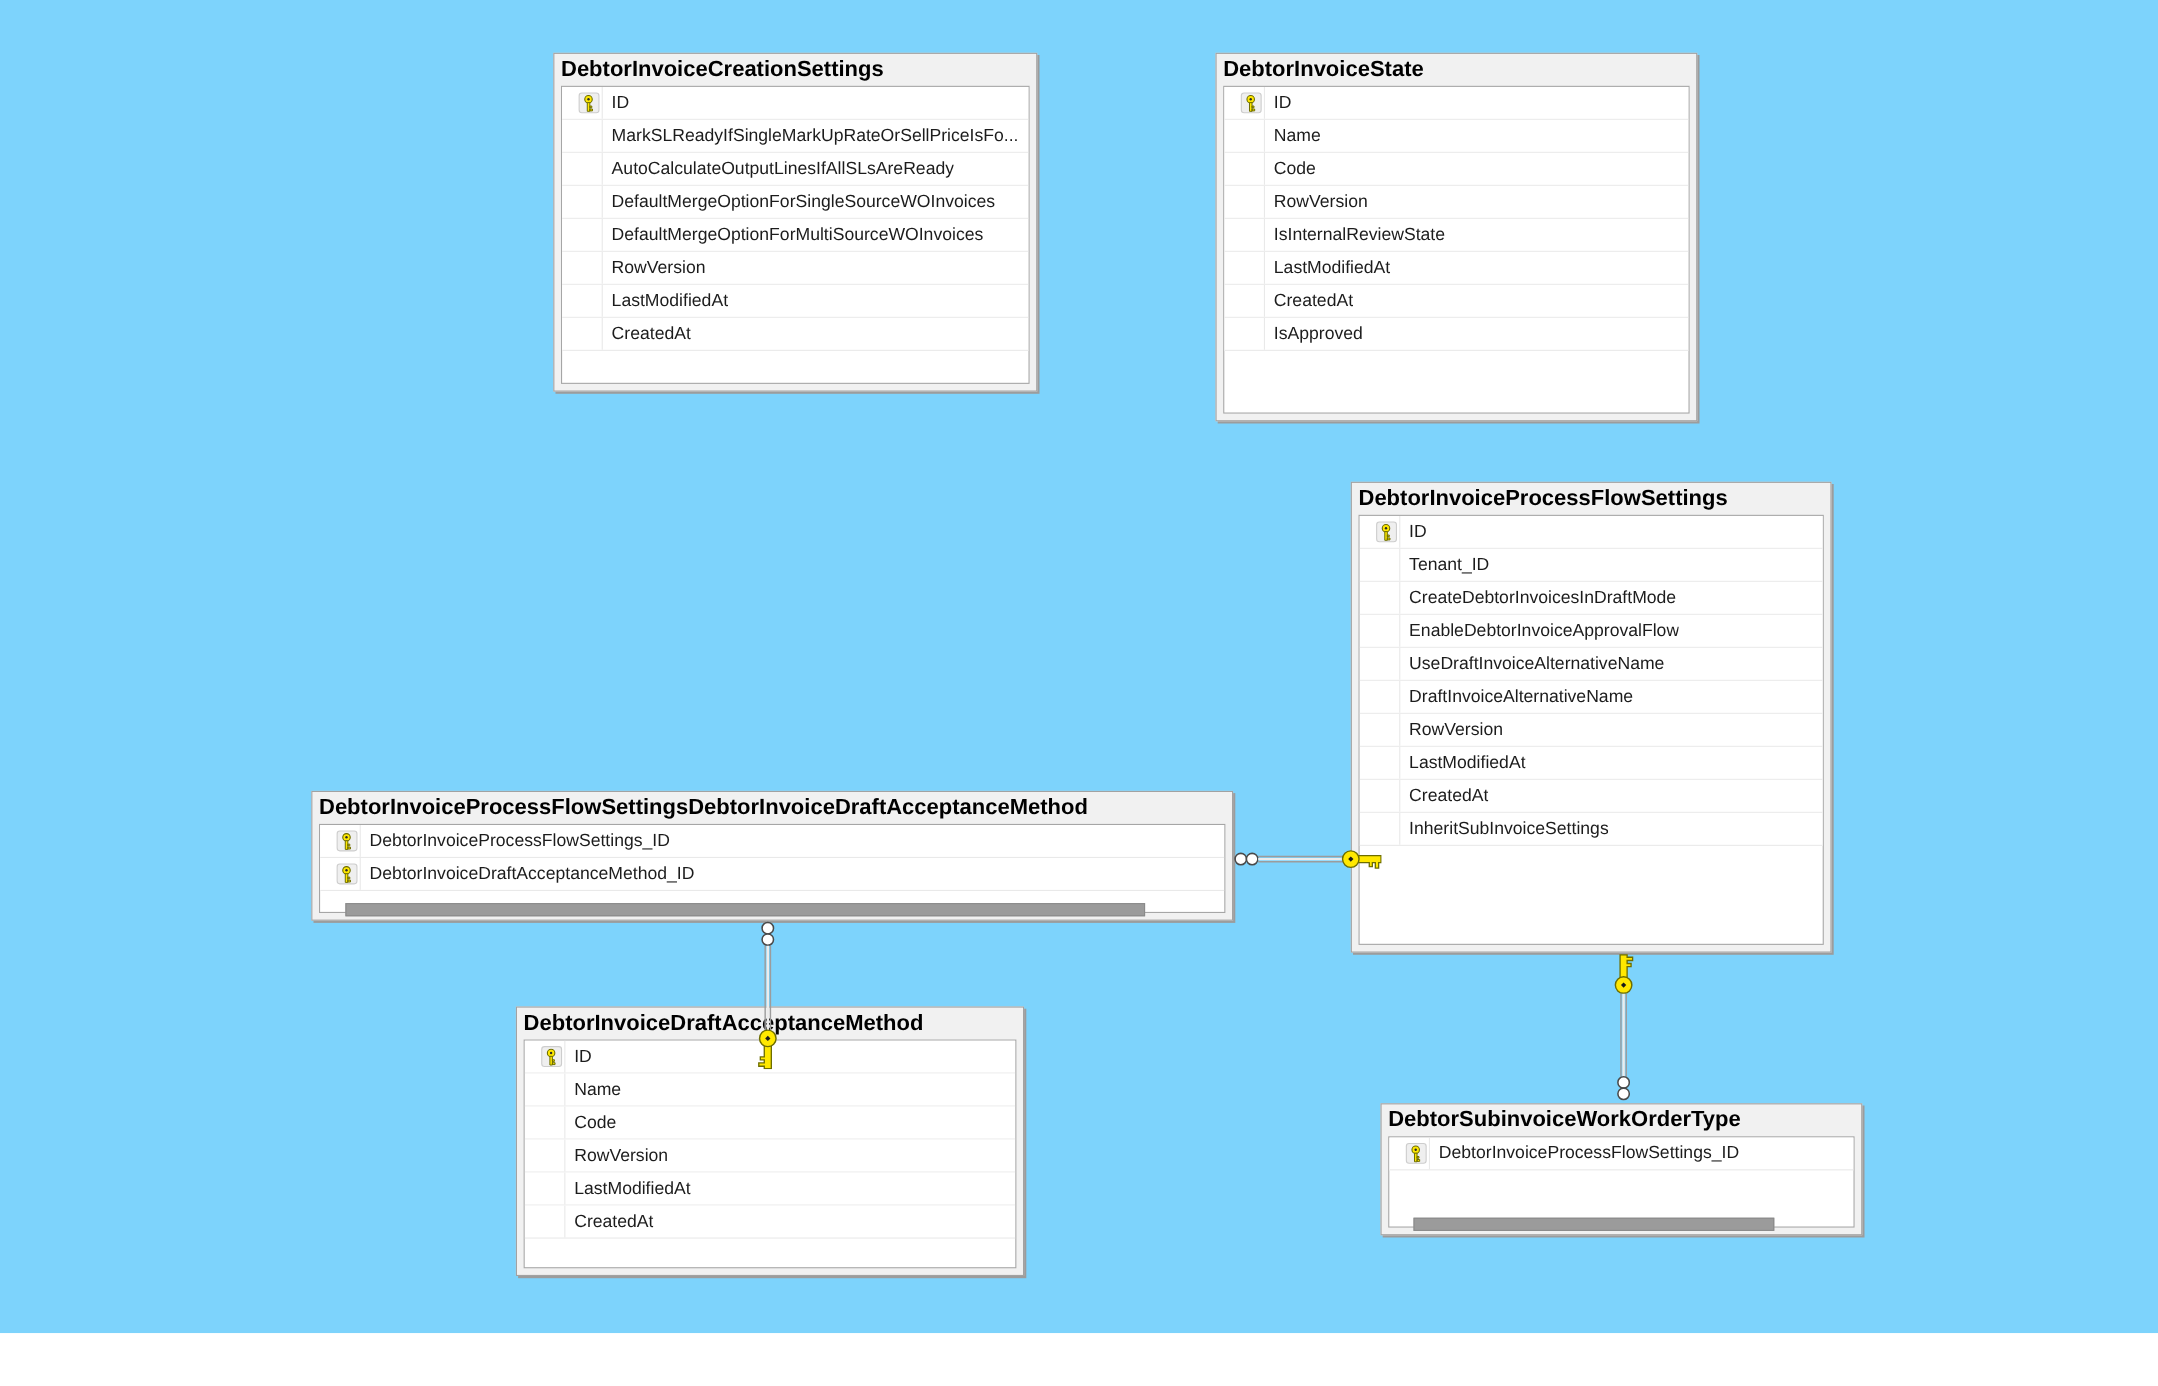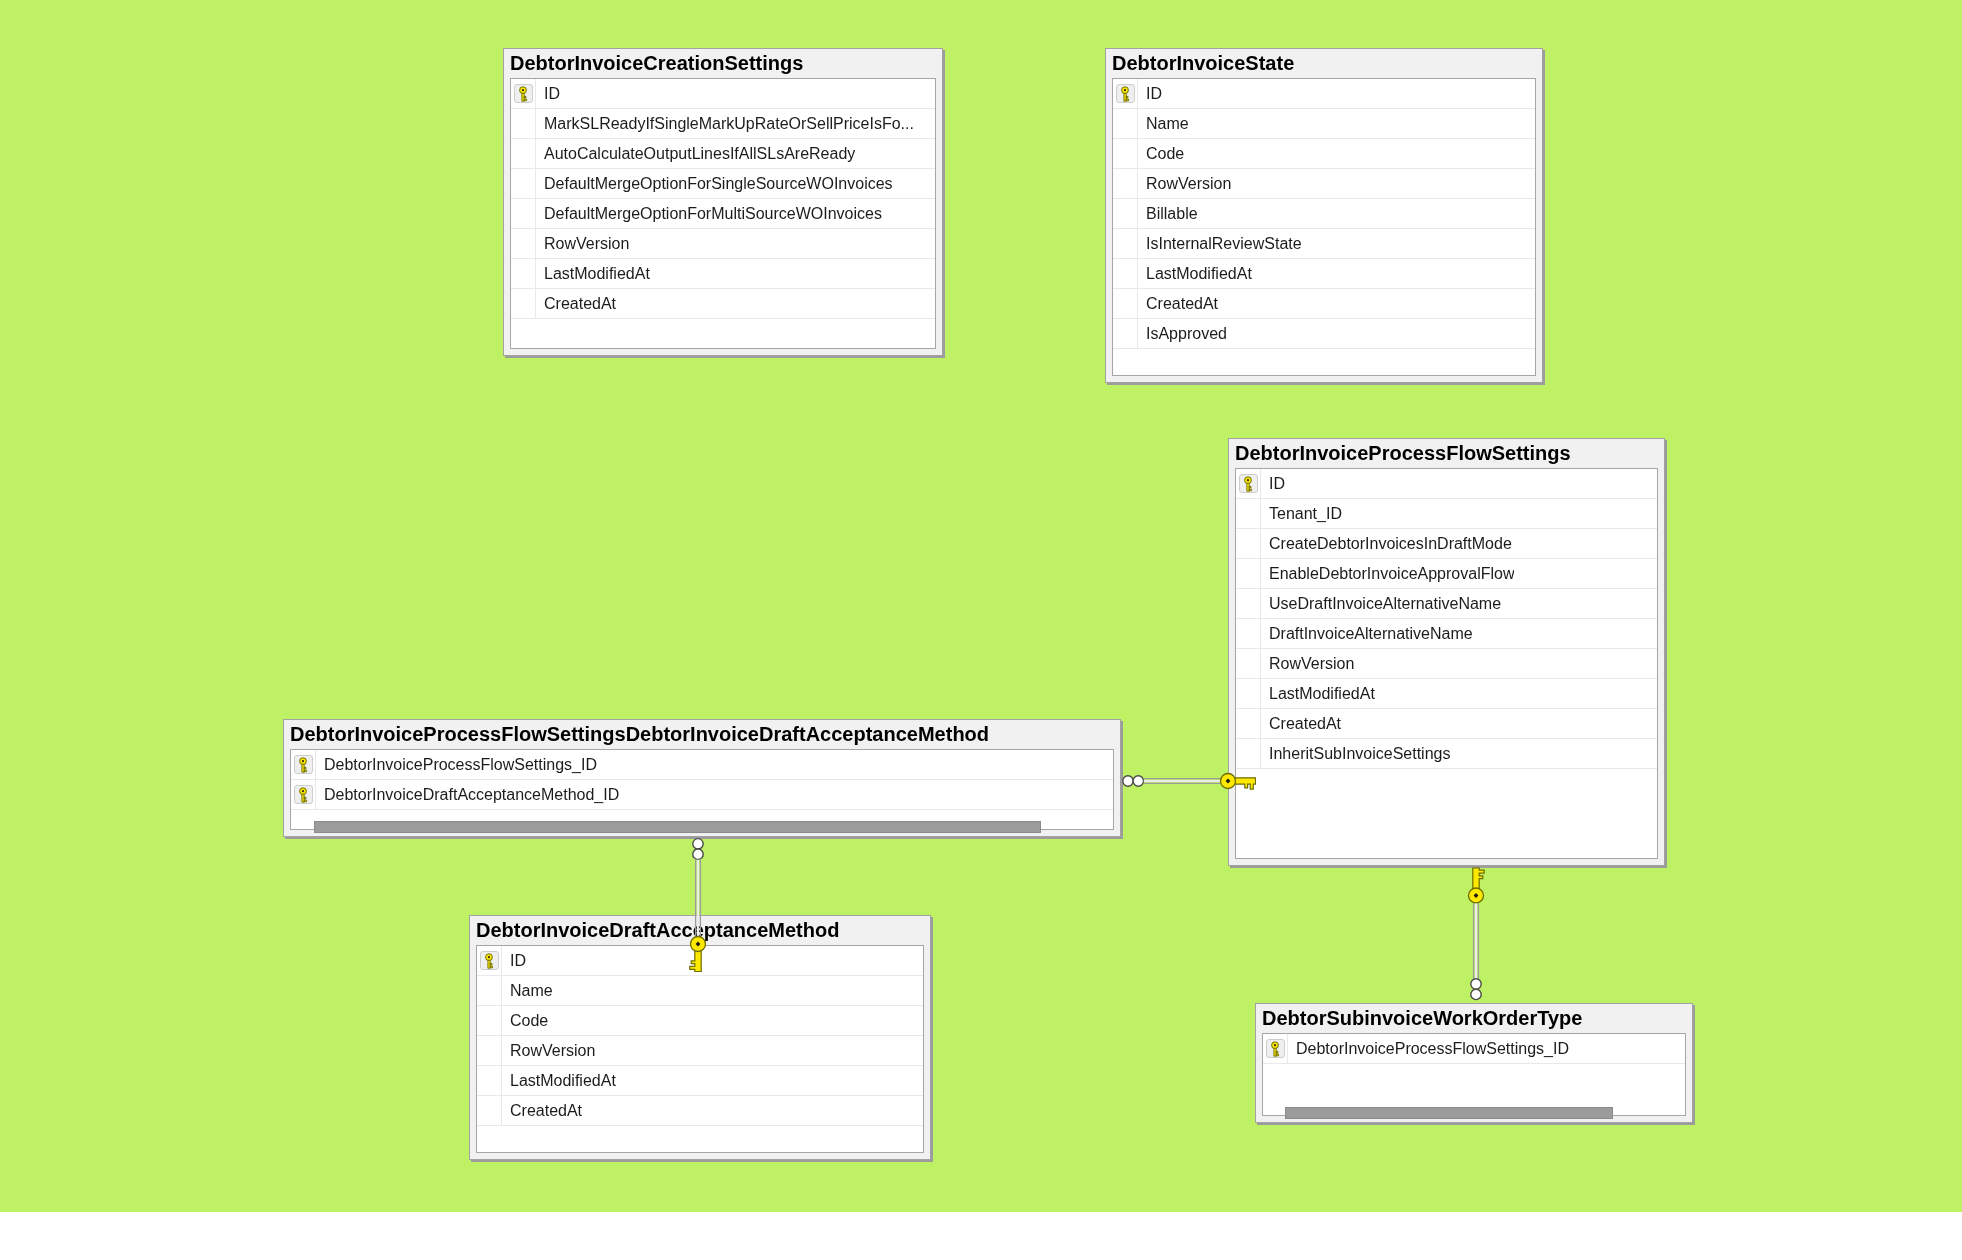--- a/index.html
+++ b/index.html
@@ -5,21 +5,21 @@
   html, body {
     margin: 0;
     padding: 0;
     background: #ffffff;
     font-family: "Liberation Sans", sans-serif;
   }
   #canvas {
     position: relative;
     width: 1962px;
     height: 1212px;
-    background: #bef264;
+    background: #7dd3fc;
     overflow: hidden;
   }
   .table-window {
     position: absolute;
     background: #f1f1f1;
     border: 1px solid #a2a2a2;
     box-shadow: 2px 2px 0 0 #9c9c9c;
     box-sizing: border-box;
   }
   .table-title {
@@ -43,20 +43,21 @@
     box-sizing: border-box;
     overflow: hidden;
   }
   .col-row {
     height: 30px;
     box-sizing: border-box;
     border-bottom: 1px solid #e9e9e9;
     display: flex;
     align-items: stretch;
     background: #ffffff;
+    padding-left: 12px;
   }
   .icon-cell {
     width: 25px;
     flex: none;
     border-right: 1px solid #e9e9e9;
     display: flex;
     align-items: center;
     justify-content: center;
     box-sizing: border-box;
   }
@@ -195,26 +196,20 @@
           <div class="col-name">Code</div>
         </div>
 
         <div class="col-row">
           <div class="icon-cell">
             
           </div>
           <div class="col-name">RowVersion</div>
         </div>
 
-        <div class="col-row">
-          <div class="icon-cell">
-            
-          </div>
-          <div class="col-name">Billable</div>
-        </div>
 
         <div class="col-row">
           <div class="icon-cell">
             
           </div>
           <div class="col-name">IsInternalReviewState</div>
         </div>
 
         <div class="col-row">
           <div class="icon-cell">

